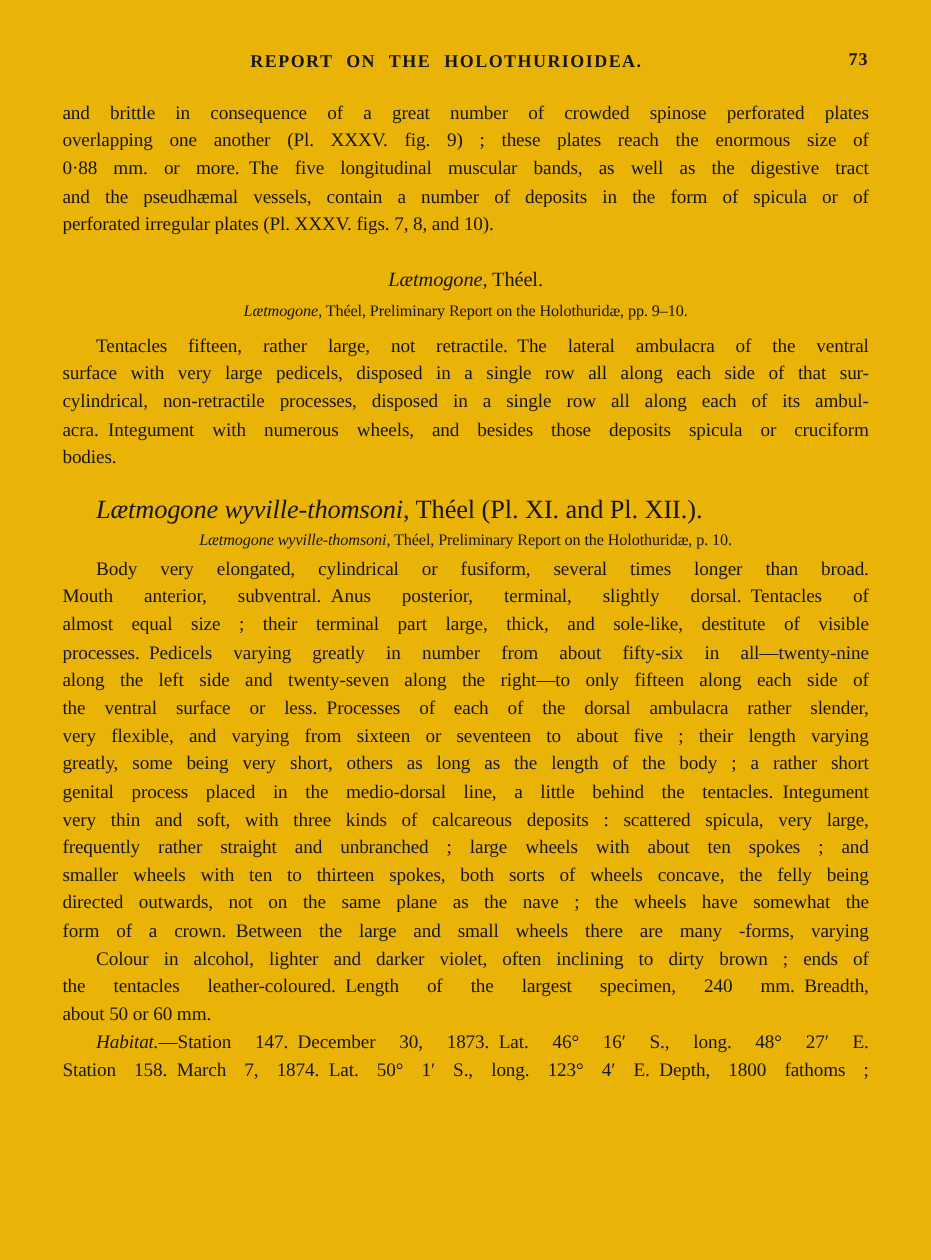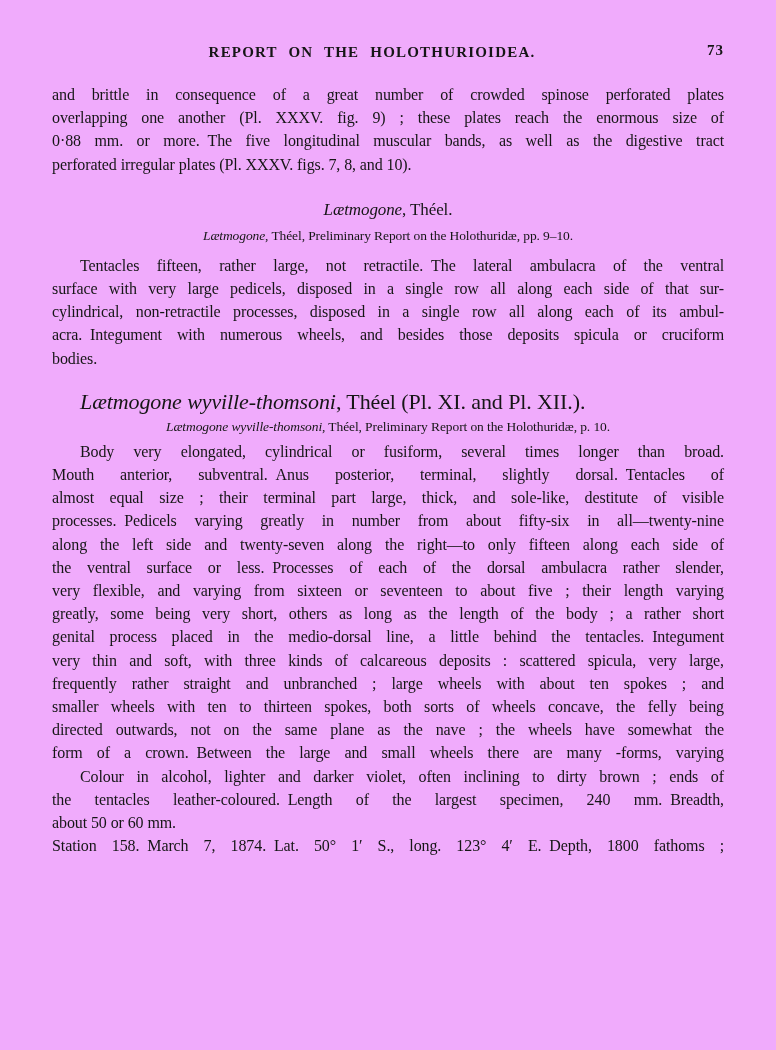--- a/index.html
+++ b/index.html
@@ -1,17 +1,17 @@
 <!DOCTYPE html>
 <html><head>
 <meta charset="utf-8">
 <style>
   html,body{margin:0;padding:0;background:#ffffff;}
   .page{
-    width:776px;height:1050px;background:#f0abfc;color:#161616;
+    width:776px;height:1050px;background:#eab308;color:#161616;
     font-family:"Liberation Serif","DejaVu Serif",serif;
     position:relative;box-sizing:border-box;
     padding:42px 52px 0 52px;overflow:hidden;
   }
   
   .running-head{position:relative;height:20px;margin-bottom:21px;}
   .rh-title{
     text-align:center;font-weight:700;font-size:15px;
     letter-spacing:1.2px;word-spacing:6px;line-height:20px;
     transform:translateX(-16px);
@@ -55,20 +55,21 @@
 <div class="page">
   <div class="running-head">
     <div class="rh-title">REPORT ON THE HOLOTHURIOIDEA.</div>
     <div class="rh-num">73</div>
   </div>
   <div id="text-blocks">
       <div class="block paragraph blk-intro-paragraph">
         <div class="line"><span>and brittle in consequence of a great number of crowded spinose perforated plates</span></div>
         <div class="line"><span>overlapping one another (Pl. XXXV. fig. 9) ; these plates reach the enormous size of</span></div>
         <div class="line"><span>0·88 mm. or more. The five longitudinal muscular bands, as well as the digestive tract</span></div>
+        <div class="line"><span>and the pseudhæmal vessels, contain a number of deposits in the form of spicula or of</span></div>
         <div class="line nojust"><span>perforated irregular plates (Pl. XXXV. figs. 7, 8, and 10).</span></div>
       </div>
       <div class="block heading blk-genus-heading">
         <div class="line nojust"><em>Lætmogone</em><span>, Théel.</span></div>
       </div>
       <div class="block reference blk-genus-reference">
         <div class="line nojust"><em>Lætmogone</em><span>, Théel, Preliminary Report on the Holothuridæ, pp. 9–10.</span></div>
       </div>
       <div class="block paragraph blk-genus-description">
         <div class="line indent"><span>Tentacles fifteen, rather large, not retractile. The lateral ambulacra of the ventral</span></div>
@@ -98,16 +99,17 @@
         <div class="line"><span>smaller wheels with ten to thirteen spokes, both sorts of wheels concave, the felly being</span></div>
         <div class="line"><span>directed outwards, not on the same plane as the nave ; the wheels have somewhat the</span></div>
         <div class="line"><span>form of a crown. Between the large and small wheels there are many -forms, varying</span></div>
       </div>
       <div class="block paragraph blk-colour-paragraph">
         <div class="line indent"><span>Colour in alcohol, lighter and darker violet, often inclining to dirty brown ; ends of</span></div>
         <div class="line"><span>the tentacles leather-coloured. Length of the largest specimen, 240 mm. Breadth,</span></div>
         <div class="line nojust"><span>about 50 or 60 mm.</span></div>
       </div>
       <div class="block paragraph blk-habitat-paragraph">
+        <div class="line indent"><em>Habitat.</em><span>—Station 147. December 30, 1873. Lat. 46° 16′ S., long. 48° 27′ E.</span></div>
         <div class="line"><span>Station 158. March 7, 1874. Lat. 50° 1′ S., long. 123° 4′ E. Depth, 1800 fathoms ;</span></div>
       </div>
     </div>
 </div>
 
 </body></html>

